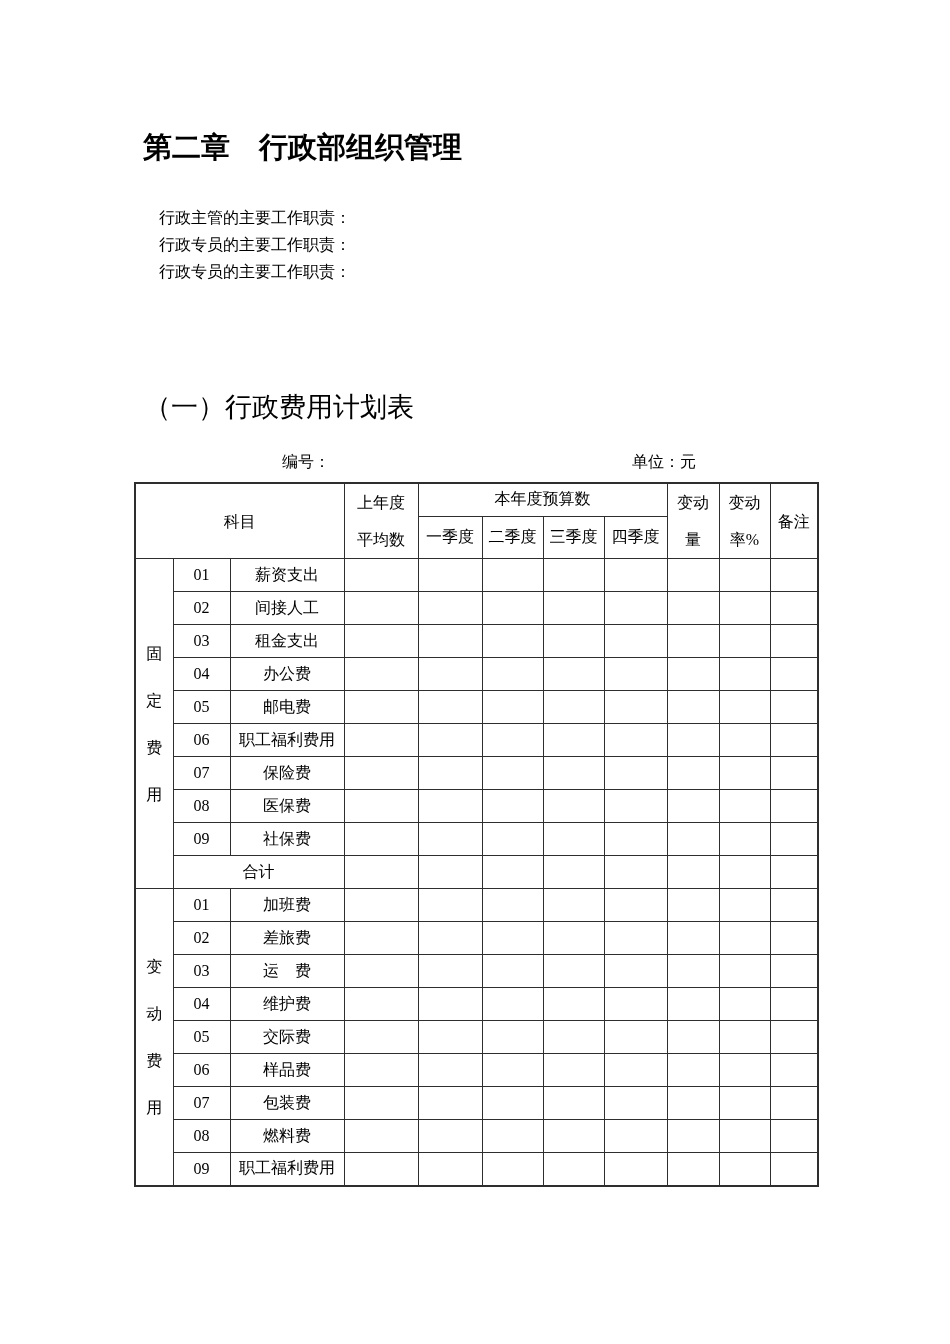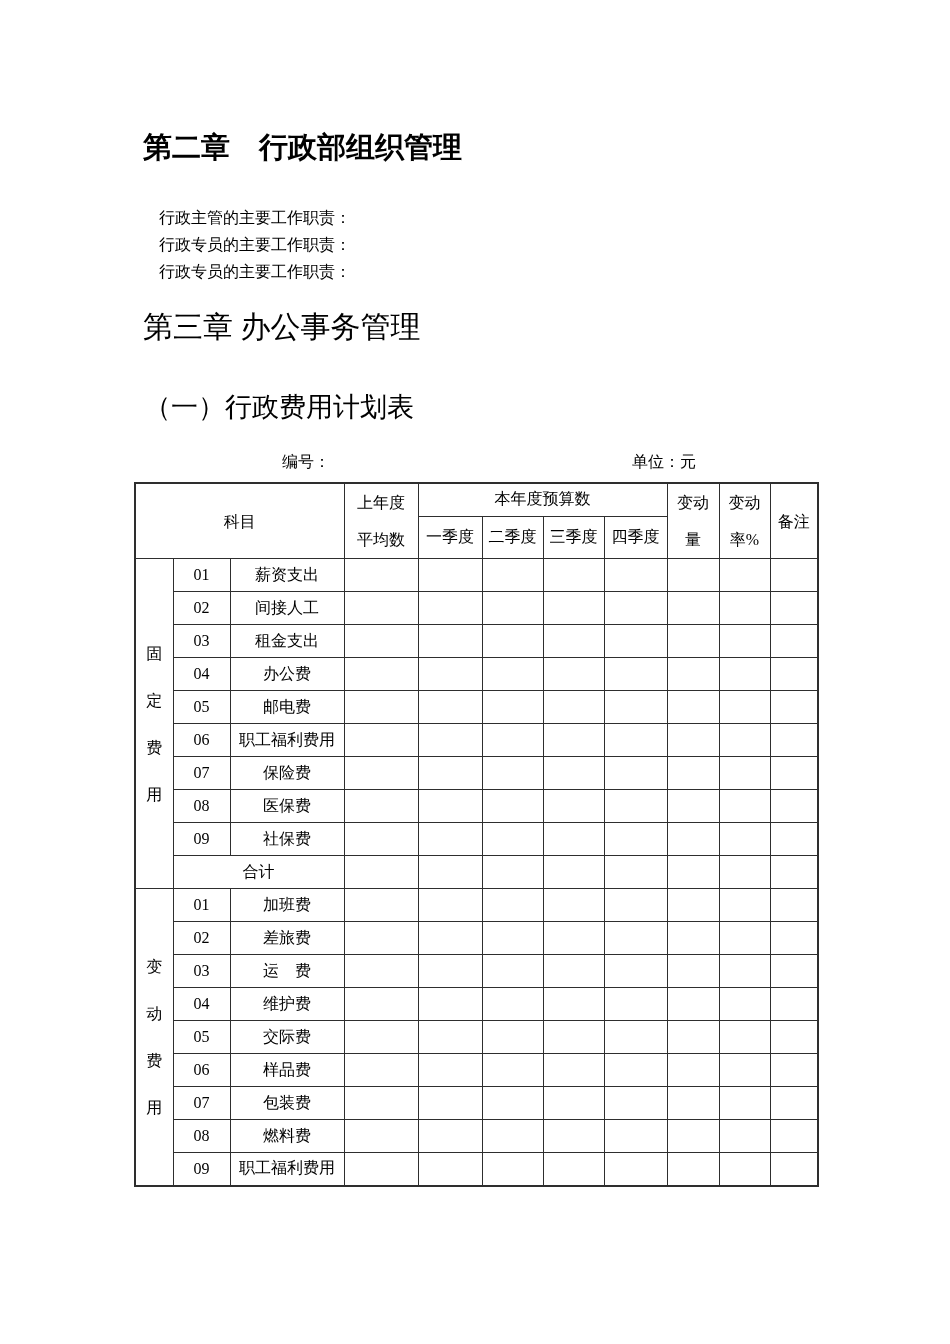--- a/index.html
+++ b/index.html
@@ -66,21 +66,20 @@
 <div class="page">
 
   <div class="h1">第二章　行政部组织管理</div>
 
   <div class="duties">
     <div>行政主管的主要工作职责：</div>
     <div>行政专员的主要工作职责：</div>
     <div>行政专员的主要工作职责：</div>
   </div>
 
-  <div class="h2">第三章 办公事务管理</div>
 
   <div class="h3">（一）行政费用计划表</div>
 
   <div class="meta-code">编号：</div>
   <div class="meta-unit">单位：元</div>
 
   <table class="budget">
     <colgroup>
       <col style="width:38px">
         <col style="width:57px">

